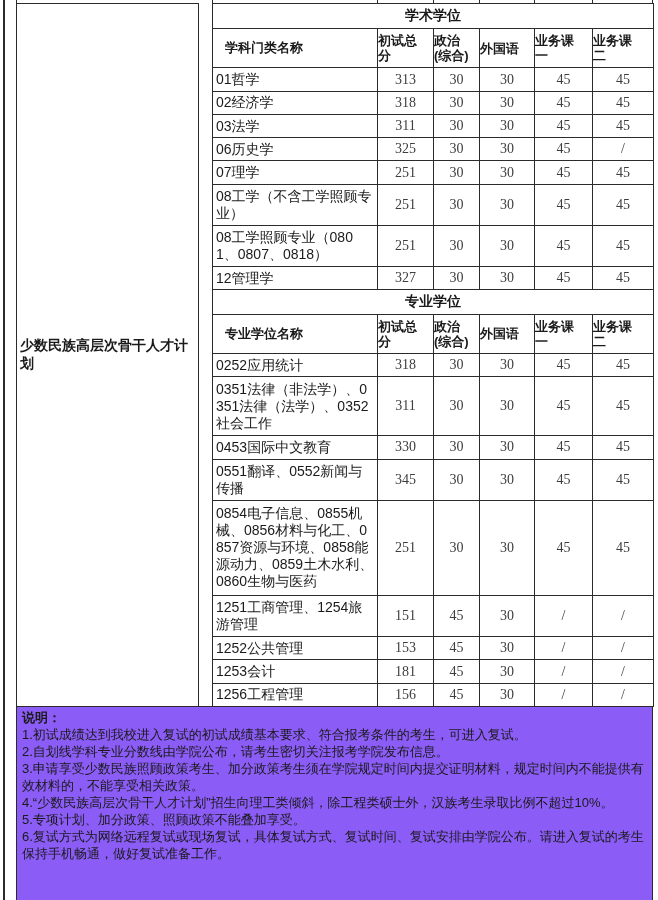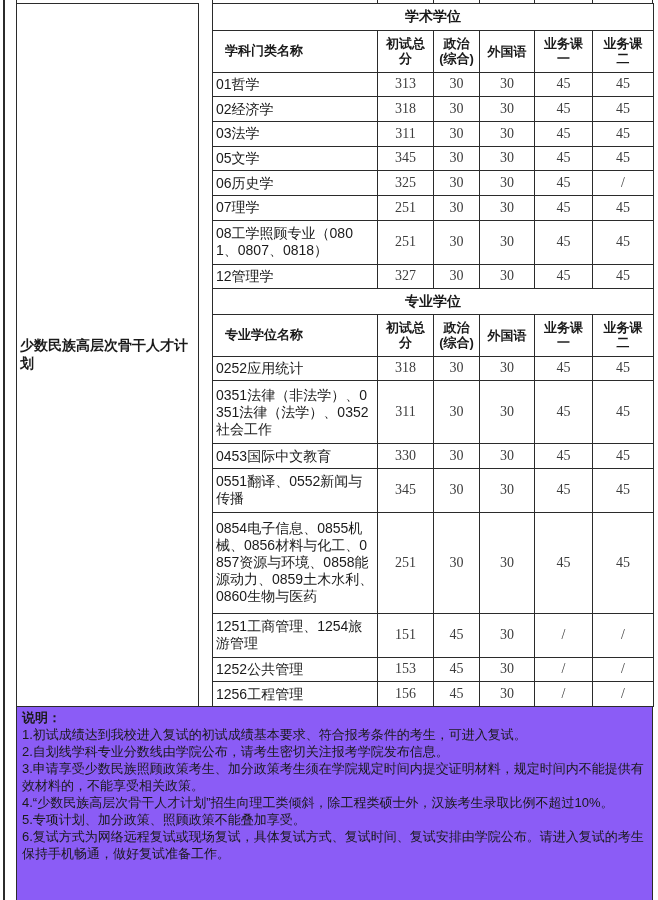--- a/index.html
+++ b/index.html
@@ -46,21 +46,21 @@
     margin-top: 40px;
   }
   td.band.band2 { height: 23px; }
   tr.head-row { height: 37px; }
   td.name-h {
     font-weight: bold; font-size: 13px;
     padding: 2px 12px; text-align: left;
   }
   td.num-h {
     font-weight: bold; font-size: 13px;
-    text-align: center; white-space: pre-line;
+    white-space: pre-line;
     line-height: 15px; padding: 1px 0;
   }
   td.name {
     font-size: 14px; padding: 2px 3px;
     line-height: 17px; word-break: break-all;
   }
   td.num {
     font-family: "Liberation Serif", serif;
     font-size: 14px; text-align: center;
     color: #3d3d3d;
@@ -142,47 +142,47 @@
 
       <tr>
         <td class="name">03法学</td>
         <td class="num">311</td>
         <td class="num">30</td>
         <td class="num">30</td>
         <td class="num">45</td>
         <td class="num">45</td>
       </tr>
 
-      <tr>
-        <td class="name">05文学</td>
-        <td class="num">345</td>
-        <td class="num">30</td>
-        <td class="num">30</td>
-        <td class="num">45</td>
-        <td class="num">45</td>
-      </tr>
 
       <tr>
         <td class="name">06历史学</td>
         <td class="num">325</td>
         <td class="num">30</td>
         <td class="num">30</td>
         <td class="num">45</td>
         <td class="num">/</td>
       </tr>
 
       <tr>
         <td class="name">07理学</td>
         <td class="num">251</td>
         <td class="num">30</td>
         <td class="num">30</td>
         <td class="num">45</td>
         <td class="num">45</td>
       </tr>
 
+      <tr>
+        <td class="name">08工学（不含工学照顾专业）</td>
+        <td class="num">251</td>
+        <td class="num">30</td>
+        <td class="num">30</td>
+        <td class="num">45</td>
+        <td class="num">45</td>
+      </tr>
 
       <tr>
         <td class="name">08工学照顾专业（0801、0807、0818）</td>
         <td class="num">251</td>
         <td class="num">30</td>
         <td class="num">30</td>
         <td class="num">45</td>
         <td class="num">45</td>
       </tr>
 
@@ -270,20 +270,28 @@
 
       <tr>
         <td class="name">1252公共管理</td>
         <td class="num">153</td>
         <td class="num">45</td>
         <td class="num">30</td>
         <td class="num">/</td>
         <td class="num">/</td>
       </tr>
 
+      <tr>
+        <td class="name">1253会计</td>
+        <td class="num">181</td>
+        <td class="num">45</td>
+        <td class="num">30</td>
+        <td class="num">/</td>
+        <td class="num">/</td>
+      </tr>
 
       <tr>
         <td class="name">1256工程管理</td>
         <td class="num">156</td>
         <td class="num">45</td>
         <td class="num">30</td>
         <td class="num">/</td>
         <td class="num">/</td>
       </tr>
     </tbody>

